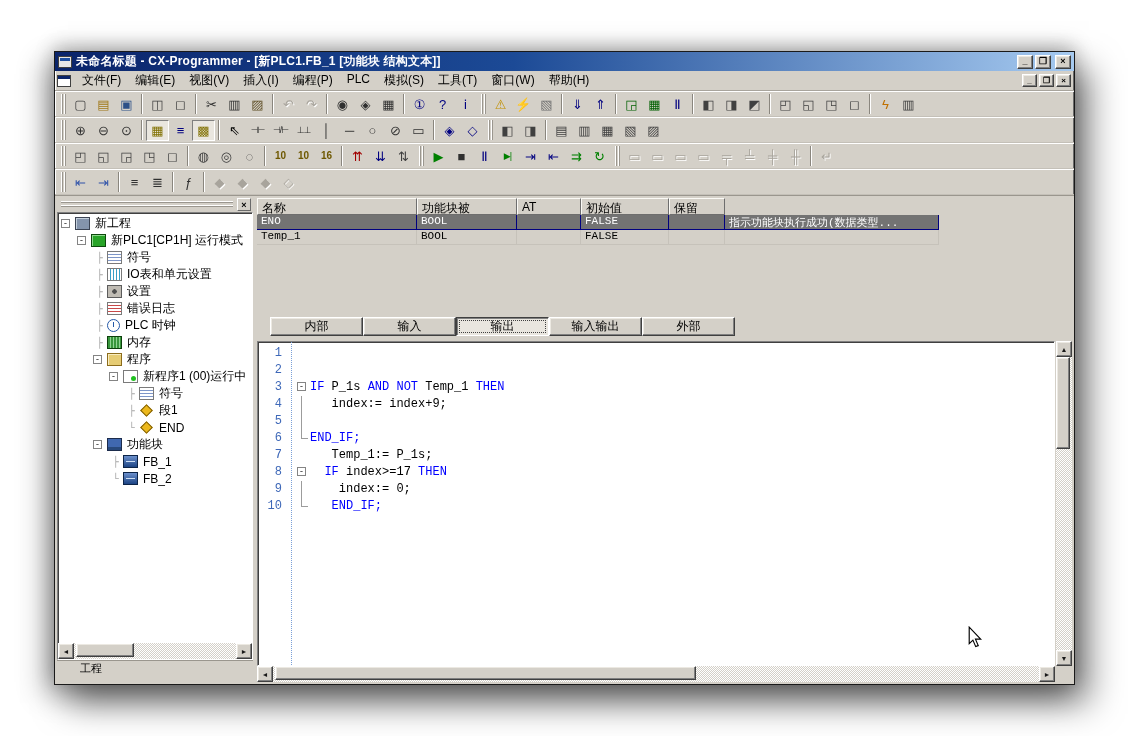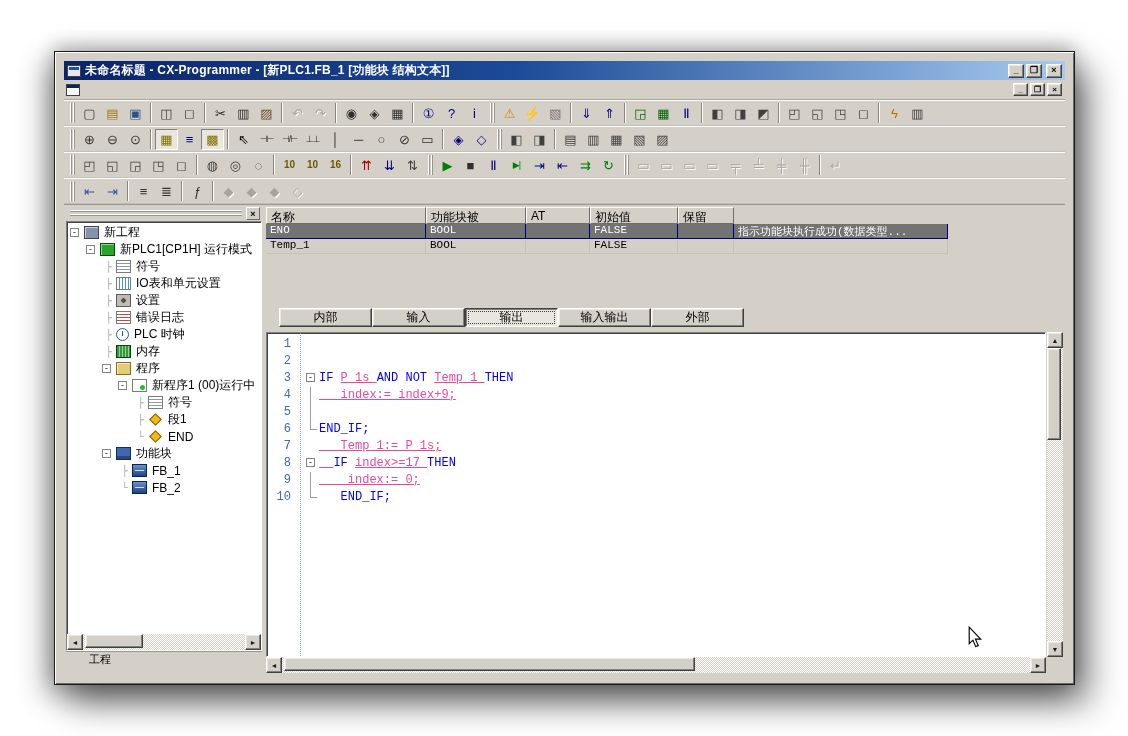--- a/index.html
+++ b/index.html
@@ -3,21 +3,21 @@
 <meta charset="utf-8">
 <style>
   * { box-sizing: border-box; margin: 0; padding: 0; }
   html,body { width:1128px; height:736px; background:#ffffff; overflow:hidden;
               font-family:"Liberation Sans", sans-serif; font-size:12px; }
   .page { position:relative; width:1128px; height:736px; }
 
   
   .window {
     position:absolute; left:54px; top:51px; width:1021px; height:634px;
-    background:#d4d0c8; border:1px solid #1a1a1a; padding:9px;
+    background:#d4d0c8; border:1px solid #1a1a1a; padding:0;
     display:flex; flex-direction:column;
     box-shadow: inset 1px 1px 0 #ffffff, inset -1px -1px 0 #6a6a6a,
                 14px 18px 32px rgba(0,0,0,.50), -10px 10px 26px rgba(0,0,0,.30),
                 0 -6px 18px rgba(0,0,0,.22);
   }
 
   
   .titlebar { height:19px; flex:none; display:flex; align-items:center; gap:4px;
     background:linear-gradient(90deg,#0a246a 0%,#1c4a96 45%,#a6caf0 100%);
     color:#fff; font-weight:bold; font-size:12px; padding:0 3px; }
@@ -113,21 +113,21 @@
   .vt-header { display:flex; }
   .vt-hcell { height:17px; flex:none; background:#d4d0c8; padding:1px 4px 0;
     border:1px solid; border-color:#fbfaf6 #6e6e6e #6e6e6e #fbfaf6; white-space:nowrap; overflow:hidden; }
   .vt-hfill { flex:1; }
   .vt-row { display:flex; }
   .vt-cell { height:15px; flex:none; padding:0 4px; font:11px "Liberation Mono",monospace;
     border-right:1px solid #c6c2ba; border-bottom:1px solid #c6c2ba; white-space:nowrap; overflow:hidden; color:#000; }
   .vt-row.selected .vt-cell { background:#737373; color:#ffffff; border-color:#000080; }
 
   
-  .io-tabs { height:19px; flex:none; display:flex; margin:0 0 5px 13px; }
+  .io-tabs { height:19px; flex:none; display:flex; margin:18px 0 5px 13px; }
   .iotab { width:93px; height:19px; flex:none; display:flex; align-items:center; justify-content:center;
     background:#d4d0c8; border:1px solid; border-color:#ffffff #404040 #404040 #ffffff;
     box-shadow:inset -1px -1px 0 #808080, inset 1px 1px 0 #ece9e2; }
   .iotab.active { background:#e9e6df; border-color:#404040 #ffffff #ffffff #404040;
     box-shadow:inset 1px 1px 0 #808080; outline:1px dotted #404040; outline-offset:-4px; }
 
   
   .editor-outer { flex:1; min-height:0; display:flex; flex-direction:column; margin:0 0 2px 0; }
   .editor-row { flex:1; min-height:0; display:flex; }
   .editor-view { flex:1; min-width:0; position:relative; overflow:hidden; background:#ffffff;
@@ -137,21 +137,21 @@
   .codeline { height:17px; display:flex; }
   .lnum { width:30px; flex:none; text-align:right; padding-right:6px; color:#3e68b8;
     font:12px/17px "Liberation Mono",monospace; }
   .fold { width:15px; flex:none; margin-left:7px; position:relative; }
   .fbox { position:absolute; left:2px; top:3px; width:9px; height:9px; border:1px solid #848484; background:#fff;
     font:9px/7px "DejaVu Sans Mono",monospace; text-align:center; color:#202020; }
   .fline { position:absolute; left:6px; top:0; bottom:0; width:1px; background:#9c9c9c; }
   .fend { position:absolute; left:6px; top:0; height:9px; width:7px;
     border-left:1px solid #9c9c9c; border-bottom:1px solid #9c9c9c; }
   .codetxt { white-space:pre; font:12px/17px "Liberation Mono",monospace; }
-  .k { color:#0000ff; } .p { color:#ec4899;text-decoration:underline; }
+  .k { color:#0000ff; } .p { color:#000000; }
 
   
   .sb-h { height:16px; flex:none; display:flex; }
   .sb-v { width:16px; flex:none; display:flex; flex-direction:column; margin-left:1px; }
   .sbtn { width:16px; height:16px; flex:none; background:#d4d0c8; color:#1a1a1a;
     border:1px solid; border-color:#ffffff #404040 #404040 #ffffff;
     box-shadow:inset -1px -1px 0 #808080, inset 1px 1px 0 #ece9e2;
     display:flex; align-items:center; justify-content:center; font-size:7px; line-height:1; }
   .sb-track { flex:1; position:relative;
     background:repeating-conic-gradient(#ffffff 0% 25%, #d4d0c8 0% 50%) 0 0/2px 2px; }
@@ -177,20 +177,32 @@
       <div class="title-text">未命名标题 - CX-Programmer - [新PLC1.FB_1 [功能块 结构文本]]</div>
       <div class="win-controls">
         <div class="winbtn">_</div>
         <div class="winbtn">❐</div>
         <div class="winbtn close">×</div>
       </div>
     </div>
 
     <div class="menubar">
       <div class="mdi-doc-icon"></div>
+      <div class="menu-items">
+          <div class="menu-item">文件(F)</div>
+          <div class="menu-item">编辑(E)</div>
+          <div class="menu-item">视图(V)</div>
+          <div class="menu-item">插入(I)</div>
+          <div class="menu-item">编程(P)</div>
+          <div class="menu-item">PLC</div>
+          <div class="menu-item">模拟(S)</div>
+          <div class="menu-item">工具(T)</div>
+          <div class="menu-item">窗口(W)</div>
+          <div class="menu-item">帮助(H)</div>
+        </div>
       <div class="mdi-controls">
         <div class="mdibtn">_</div>
         <div class="mdibtn">❐</div>
         <div class="mdibtn">×</div>
       </div>
     </div>
 
     <div class="toolbar">
         <div class="tb-grip"></div>
         <div class="tbtn" style="color: rgb(64, 64, 64);">▢</div>

